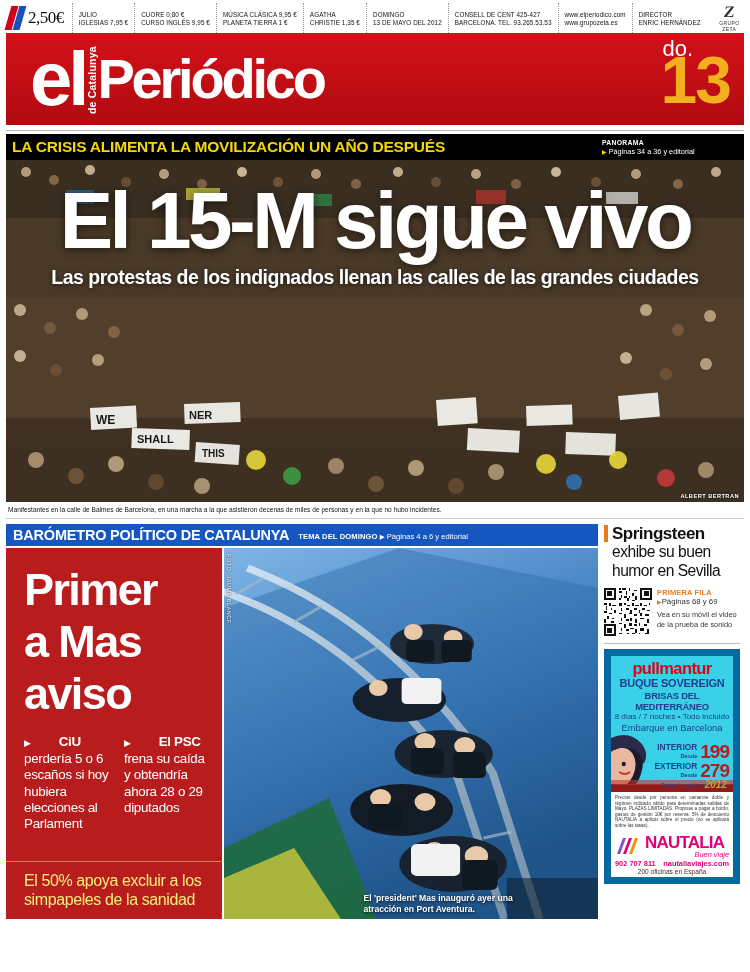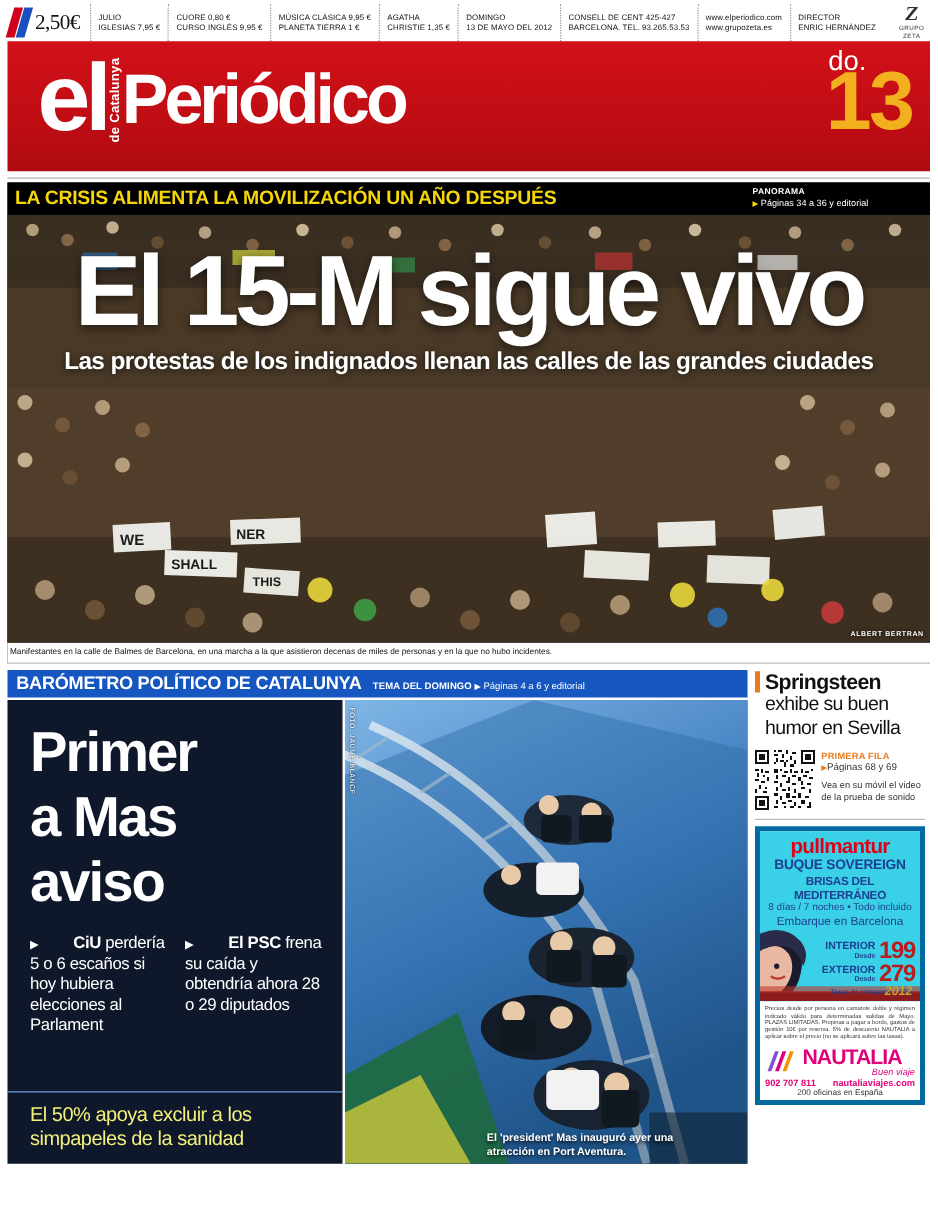--- a/index.html
+++ b/index.html
@@ -38,21 +38,21 @@
   .tb-col.first { border-left: 1px dotted #999; }
   .tb-col span { display: block; }
   .tb-zeta { margin-left: auto; padding-left: 8px; text-align: center;
              display: flex; flex-direction: column; align-items: center; justify-content: center; }
   .tb-zeta-glyph { font-size: 16px; color: #333; line-height: 14px; font-weight: bold;
                    transform: skewX(-8deg); font-family: "Liberation Serif", serif; }
   .tb-zeta-label { font-size: 5px; letter-spacing: .4px; color: #333; margin-top: 1px; }
 
   
   .masthead {
-    position: relative; height: 104px; margin: 0 6px;
+    position: relative; height: 92px; margin: 0 6px;
     background: linear-gradient(to bottom, #d21018 0%, #c00d14 60%, #ae0a10 100%);
     overflow: hidden;
   }
   .mh-title {
     position: absolute; left: 24px; top: 3px;
     display: flex; align-items: flex-start;
   }
   .mh-el {
     font-family: "Liberation Sans", sans-serif;
     font-weight: bold; font-size: 76px; color: #fff;
@@ -127,21 +127,21 @@
   .bar-head {
     display: flex; align-items: center; height: 22px;
     background: #1556c0; color: #fff; padding: 0 7px;
   }
   .bar-head-title { font-weight: bold; font-size: 14.5px; letter-spacing: -.2px; }
   .bar-head-sub { font-size: 7.6px; margin-left: 9px; padding-top: 2px; }
   .bar-head-sub b { letter-spacing: .1px; }
   .bar-head-sub .tri { font-size: 6.5px; }
 
   .ll-body { display: flex; height: 371px; margin-top: 2px; }
-  .blue-col { width: 268px; background: #0f172a; position: relative; display: flex; flex-direction: column; }
+  .blue-col { width: 216px; background: #b91c1c; position: relative; display: flex; flex-direction: column; }
   .blue-head {
     color: #fff; font-weight: bold; font-size: 45px; line-height: 52px;
     letter-spacing: -1.6px; padding: 16px 0 0 18px;
   }
   .bullets { display: flex; gap: 12px; padding: 14px 10px 0 18px; }
   .bullet { width: 112px; color: #fff; font-size: 13.4px; line-height: 16.2px; letter-spacing: -.3px; }
   .bullet .tri { font-size: 9px; }
   .bullet b { font-weight: bold; margin-left: 28px; }
   .blue-foot {
     margin-top: auto; border-top: 1px solid #6e9ce0; padding: 9px 10px 10px 18px;
@@ -168,21 +168,21 @@
   .spring-bar { position: absolute; left: 0; top: 1px; width: 4px; height: 17px; background: #e87b1e; }
   .qr-row { display: flex; gap: 5px; margin-top: 8px; }
   .qr { width: 48px; height: 48px; flex: none; }
   .qr-txt { flex: 1; }
   .qr-t1 { color: #e87b1e; font-weight: bold; font-size: 7.4px; letter-spacing: .2px; }
   .qr-t2 { color: #333; font-size: 7.8px; line-height: 10px; }
   .qr-t2 .tri { color: #e87b1e; font-size: 6px; }
   .qr-t3 { color: #333; font-size: 7.4px; line-height: 9.6px; margin-top: 3px; }
   .hr-thin { height: 1px; background: #bbb; margin: 7px 0 5px 0; }
 
-  .ad { border: 4px solid #0369a1; background: #fff; }
+  .ad { border: 7px solid #0369a1; background: #fff; }
   .ad-top { background: #39d0e8; padding: 3px 0 0 0; position: relative; }
   .ad-brand { text-align: center; color: #e2001a; font-weight: bold; font-size: 16.5px; letter-spacing: -.6px; line-height: 18px; }
   .ad-l1 { text-align: center; color: #1e3f8f; font-weight: bold; font-size: 11px; letter-spacing: -.2px; line-height: 13px; }
   .ad-l2 { text-align: center; color: #1e3f8f; font-weight: bold; font-size: 9.4px; line-height: 11px; letter-spacing: -.2px; }
   .ad-l3 { text-align: center; color: #1e3f8f; font-size: 8px; line-height: 10px; }
   .ad-l4 { text-align: center; color: #1e3f8f; font-size: 9.4px; line-height: 12px; }
   .ad-prices { position: absolute; right: 4px; bottom: 4px; }
   .ad-price-row { display: flex; align-items: center; justify-content: flex-end; gap: 3px; }
   .ad-price-lbl { text-align: right; color: #1e3f8f; font-weight: bold; font-size: 8.4px; line-height: 9px; }
   .ad-price-lbl small { display: block; font-size: 5.6px; font-weight: bold; }

